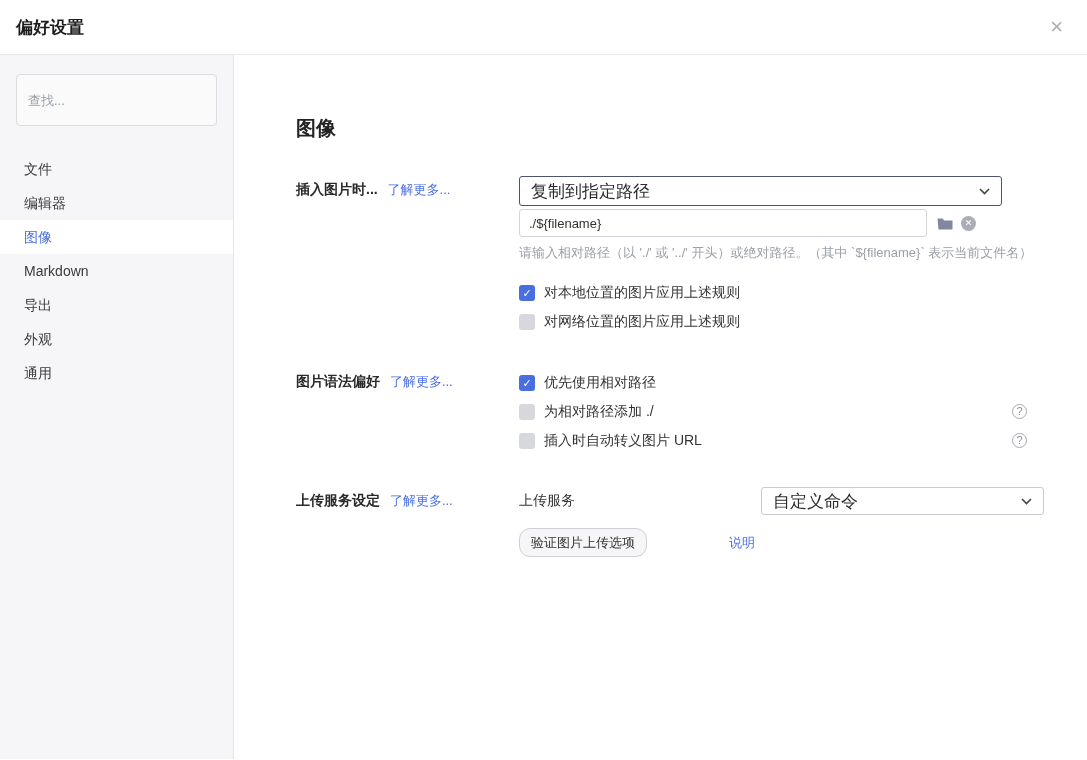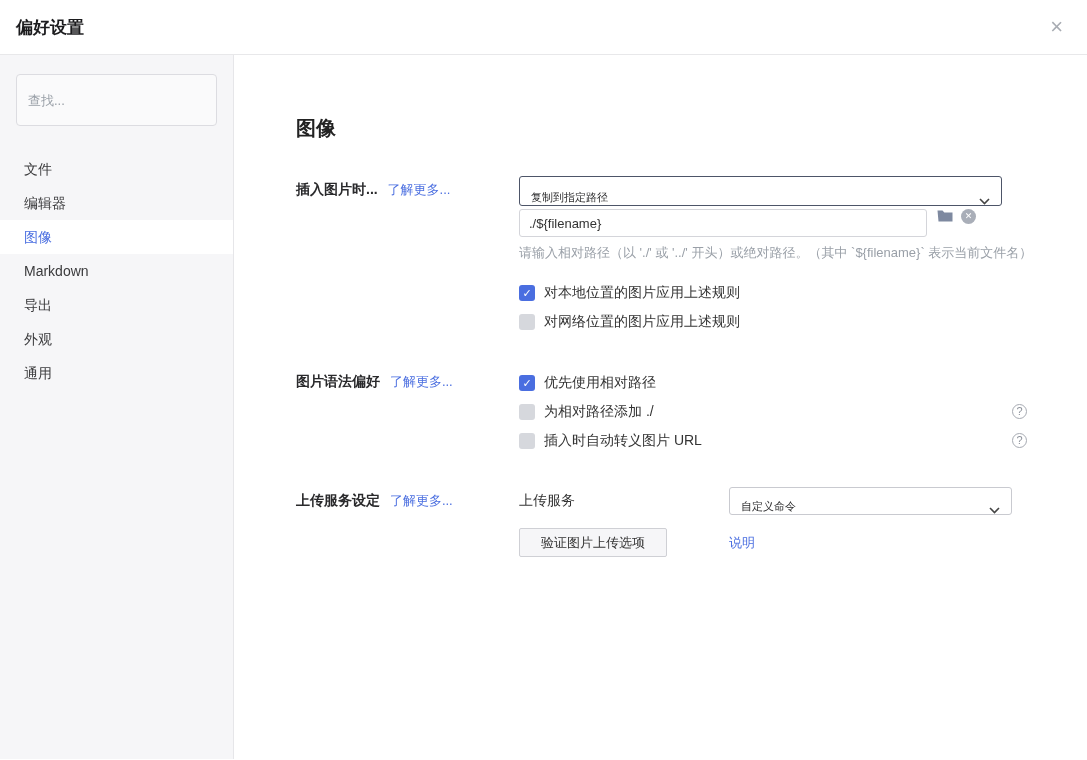--- a/index.html
+++ b/index.html
@@ -69,32 +69,32 @@
   .learn-more { font-size: 13px; color: #4a6ee0; margin-left: 6px; text-decoration: none; cursor: pointer; }
 
   
   .select {
     width: 483px;
     height: 30px;
     border: 1px solid #4d5568;
     border-radius: 3px;
     background: #fff;
     display: flex;
-    align-items: flex-end;
+    align-items: center;
     justify-content: space-between;
     padding: 0 11px;
-    font-size: 11px;
+    font-size: 17px;
     color: #2b2b2d;
     cursor: pointer;
   }
   .select.small { width: 283px; height: 28px; border: 1px solid #c9cad0; }
   .chev { flex-shrink: 0; }
 
   
-  .path-row { display: flex; align-items: flex-start; margin-top: 3px; }
+  .path-row { display: flex; align-items: center; margin-top: 3px; }
   .text-input {
     height: 28px;
     border: 1px solid #d4d5da;
     border-radius: 3px;
     padding: 0 9px;
     font-size: 13px;
     color: #333;
     outline: none;
     background: #fff;
     font-family: inherit;
@@ -146,31 +146,31 @@
     border: 1px solid #a6aab2;
     border-radius: 50%;
     color: #8d929b;
     font-size: 11px;
     display: flex; align-items: center; justify-content: center;
     cursor: pointer;
     line-height: 1;
   }
 
   
-  .upload-row { display: flex; align-items: center; margin-bottom: 13px; }
+  .upload-row { display: flex; align-items: center; margin-bottom: 13px; gap: 32px; }
   .upload-label { width: 210px; font-size: 14px; color: #333; flex-shrink: 0; }
   .command-input { width: 267px; }
   .button-row { display: flex; align-items: center; margin-top: 9px; }
   .btn-wrap { width: 210px; flex-shrink: 0; }
   .validate-btn {
     height: 29px;
-    padding: 0 21px;
+    padding: 0 11px;
     background: #f6f6f8;
     border: 1px solid #cfd0d5;
-    border-radius: 2px;
+    border-radius: 11px;
     font-size: 13px;
     color: #333;
     cursor: pointer;
     font-family: inherit;
   }
   .instructions-link { font-size: 13px; color: #4a6ee0; text-decoration: none; cursor: pointer; }
 </style>
 </head>
 <body>
 

